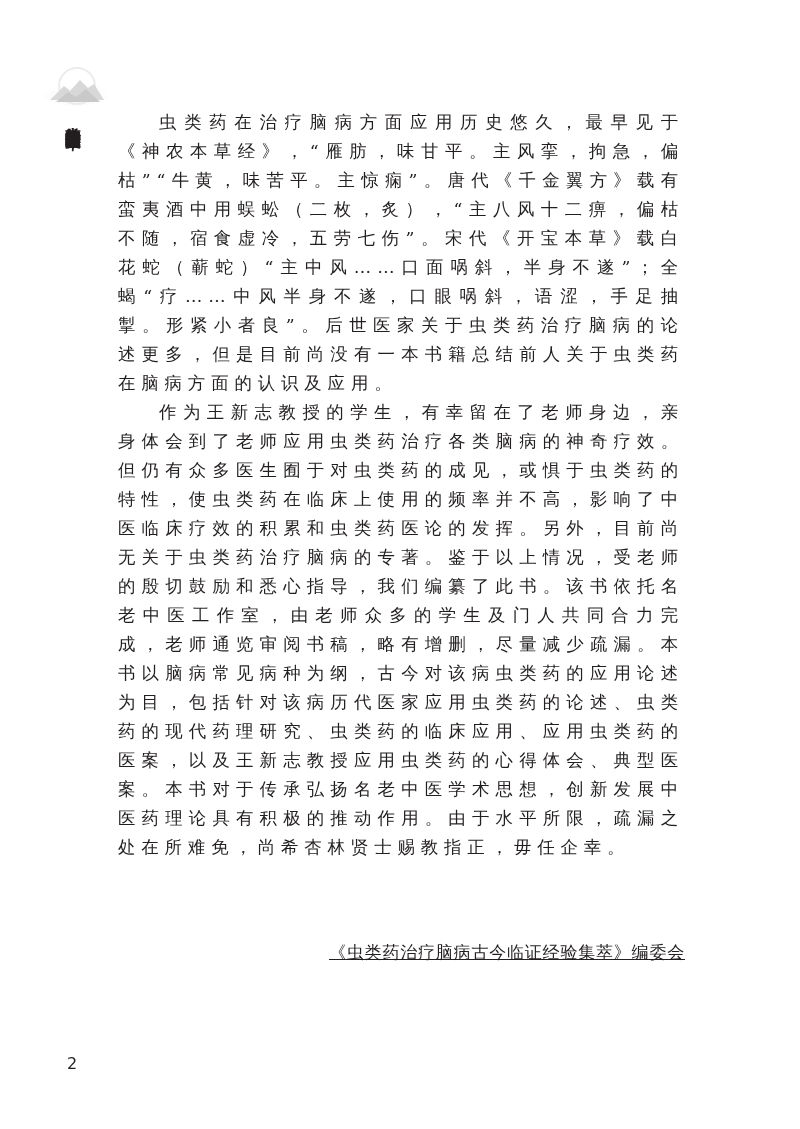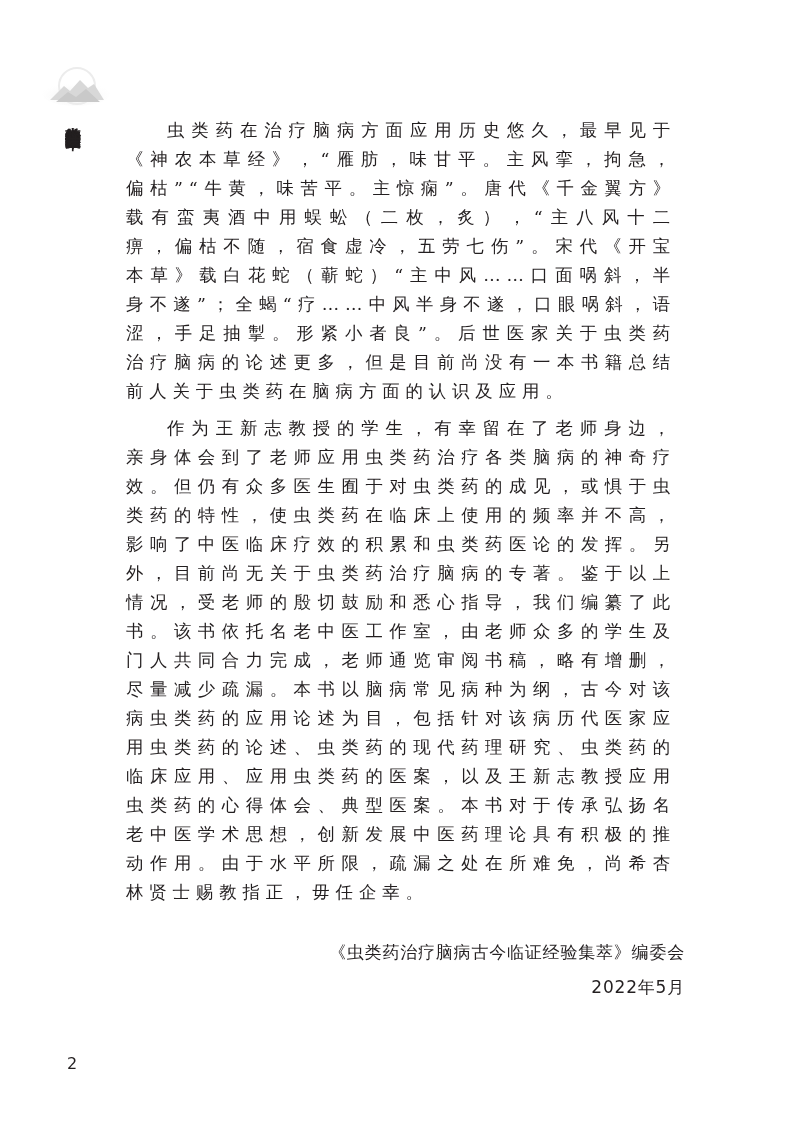--- a/index.html
+++ b/index.html
@@ -40,32 +40,33 @@
     position: absolute;
     left: 118px;
     top: 108px;
     width: 566px;
     font-size: 17.4px;
     line-height: 29px;
     letter-spacing: 5.9px;
     text-align: justify;
   }
   .body-text p {
-    margin: 8px;
+    margin: 0;
     text-indent: 2.36em;
   }
   .sign {
     position: absolute;
     right: 115px;
     top: 935px;
     text-align: right;
     font-family: "DejaVu Sans", "Liberation Sans", sans-serif;
     font-size: 17px;
     line-height: 35px;
     letter-spacing: 0.8px;
+    text-decoration: underline;
   }
   .page-num {
     position: absolute;
     left: 67px;
     top: 1054px;
     font-family: "DejaVu Sans", "Liberation Sans", sans-serif;
     font-size: 16px;
   }
 </style>
 </head>
@@ -88,16 +89,15 @@
 
 <div class="side-title">虫类药治疗脑病古今临证经验集萃</div>
 
 <div class="body-text">
   <p>虫类药在治疗脑病方面应用历史悠久，最早见于《神农本草经》，“雁肪，味甘平。主风挛，拘急，偏枯”“牛黄，味苦平。主惊痫”。唐代《千金翼方》载有蛮夷酒中用蜈蚣（二枚，炙），“主八风十二痹，偏枯不随，宿食虚冷，五劳七伤”。宋代《开宝本草》载白花蛇（蕲蛇）“主中风……口面㖞斜，半身不遂”；全蝎“疗……中风半身不遂，口眼㖞斜，语涩，手足抽掣。形紧小者良”。后世医家关于虫类药治疗脑病的论述更多，但是目前尚没有一本书籍总结前人关于虫类药在脑病方面的认识及应用。</p>
   <p>作为王新志教授的学生，有幸留在了老师身边，亲身体会到了老师应用虫类药治疗各类脑病的神奇疗效。但仍有众多医生囿于对虫类药的成见，或惧于虫类药的特性，使虫类药在临床上使用的频率并不高，影响了中医临床疗效的积累和虫类药医论的发挥。另外，目前尚无关于虫类药治疗脑病的专著。鉴于以上情况，受老师的殷切鼓励和悉心指导，我们编纂了此书。该书依托名老中医工作室，由老师众多的学生及门人共同合力完成，老师通览审阅书稿，略有增删，尽量减少疏漏。本书以脑病常见病种为纲，古今对该病虫类药的应用论述为目，包括针对该病历代医家应用虫类药的论述、虫类药的现代药理研究、虫类药的临床应用、应用虫类药的医案，以及王新志教授应用虫类药的心得体会、典型医案。本书对于传承弘扬名老中医学术思想，创新发展中医药理论具有积极的推动作用。由于水平所限，疏漏之处在所难免，尚希杏林贤士赐教指正，毋任企幸。</p>
 </div>
 
 <div class="sign">
   <div>《虫类药治疗脑病古今临证经验集萃》编委会</div>
-  <div>2022年5月</div>
 </div>
 
 <div class="page-num">2</div>
 
 </body></html>

